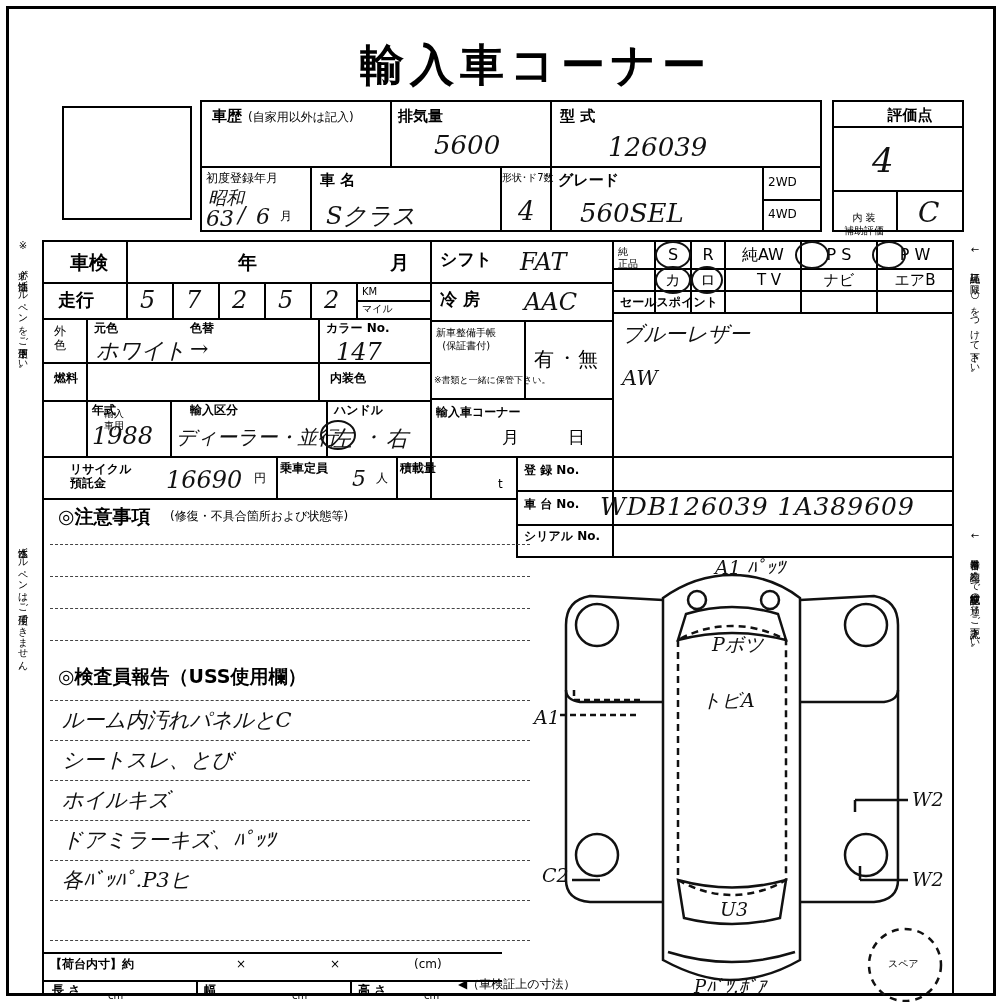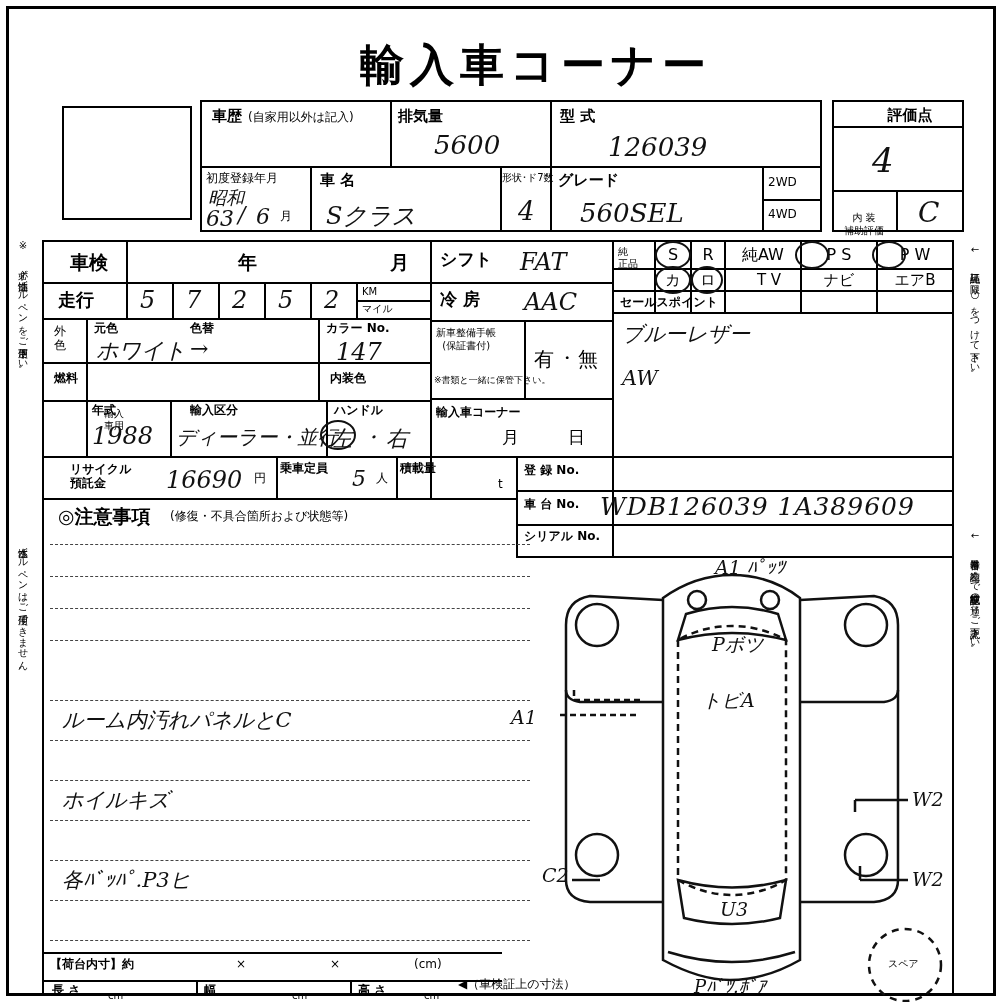--- a/index.html
+++ b/index.html
@@ -219,30 +219,33 @@
   <div class="lbl sm b" style="left:524px;top:530px;">シリアル No.</div>
   <div class="hw" style="left:600px;top:492px;font-size:25px;letter-spacing:1px;">WDB126039 1A389609</div>
 
   <div class="lbl b" style="left:58px;top:506px;font-size:19px;">◎注意事項</div>
   <div class="lbl sm" style="left:170px;top:510px;">(修復・不具合箇所および状態等)</div>
   <div class="dash" style="left:50px;top:544px;width:480px;"></div>
   <div class="dash" style="left:50px;top:576px;width:480px;"></div>
   <div class="dash" style="left:50px;top:608px;width:480px;"></div>
   <div class="dash" style="left:50px;top:640px;width:480px;"></div>
 
+  <div class="lbl b" style="left:58px;top:666px;font-size:19px;">◎検査員報告（USS使用欄）</div>
   <div class="dash" style="left:50px;top:700px;width:480px;"></div>
   <div class="dash" style="left:50px;top:740px;width:480px;"></div>
   <div class="dash" style="left:50px;top:780px;width:480px;"></div>
   <div class="dash" style="left:50px;top:820px;width:480px;"></div>
   <div class="dash" style="left:50px;top:860px;width:480px;"></div>
   <div class="dash" style="left:50px;top:900px;width:480px;"></div>
   <div class="dash" style="left:50px;top:940px;width:480px;"></div>
 
   <div class="hw" style="left:62px;top:706px;font-size:21px;">ルーム内汚れパネルとC</div>
+  <div class="hw" style="left:62px;top:746px;font-size:21px;">シートスレ、とび</div>
   <div class="hw" style="left:62px;top:786px;font-size:21px;">ホイルキズ</div>
+  <div class="hw" style="left:62px;top:826px;font-size:21px;">ドアミラーキズ、ﾊﾟｯﾂ</div>
   <div class="hw" style="left:62px;top:866px;font-size:21px;">各ﾊﾞｯﾊﾟ.P3ヒ</div>
 
   <svg width="1002" height="1002" style="pointer-events:none;">
     <g fill="none" stroke="#111" stroke-width="2.5">
 
       <path d="M663,598 L663,960 Q700,980 730,980 Q765,980 800,960 L800,598 Q770,575 732,575 Q695,575 663,598 Z"></path>
 
       <path d="M678,640 L678,880 Q705,895 732,895 Q760,895 786,880 L786,640 Q760,626 732,626 Q703,626 678,640 Z" stroke-dasharray="7 5"></path>
 
       <path d="M686,614 Q732,600 778,614 L786,640 Q732,626 678,640 Z"></path>
@@ -273,21 +276,21 @@
       <path d="M860,880 L860,866"></path>
       <path d="M572,880 L600,880"></path>
 
       <circle cx="905" cy="965" r="36" stroke-dasharray="7 6"></circle>
     </g>
   </svg>
 
   <div class="hw" style="left:715px;top:556px;font-size:19px;">A1 ﾊﾟｯﾂ</div>
   <div class="hw" style="left:712px;top:632px;font-size:19px;">Pボツ</div>
   <div class="hw" style="left:702px;top:688px;font-size:19px;">トビA</div>
-  <div class="hw" style="left:511px;top:706px;font-size:19px;">A1</div>
+  <div class="hw" style="left:534px;top:706px;font-size:19px;">A1</div>
   <div class="hw" style="left:912px;top:788px;font-size:19px;">W2</div>
   <div class="hw" style="left:542px;top:864px;font-size:19px;">C2</div>
   <div class="hw" style="left:912px;top:868px;font-size:19px;">W2</div>
   <div class="hw" style="left:720px;top:898px;font-size:19px;">U3</div>
   <div class="hw" style="left:694px;top:976px;font-size:18px;">Pﾊﾞﾂ.ﾎﾞｱ</div>
   <div class="lbl xs" style="left:888px;top:958px;">スペア</div>
 
   <div class="ln" style="left:42px;top:952px;width:460px;height:2px;"></div>
   <div class="ln" style="left:42px;top:980px;width:460px;height:2px;"></div>
   <div class="ln" style="left:196px;top:980px;width:2px;height:16px;"></div>

